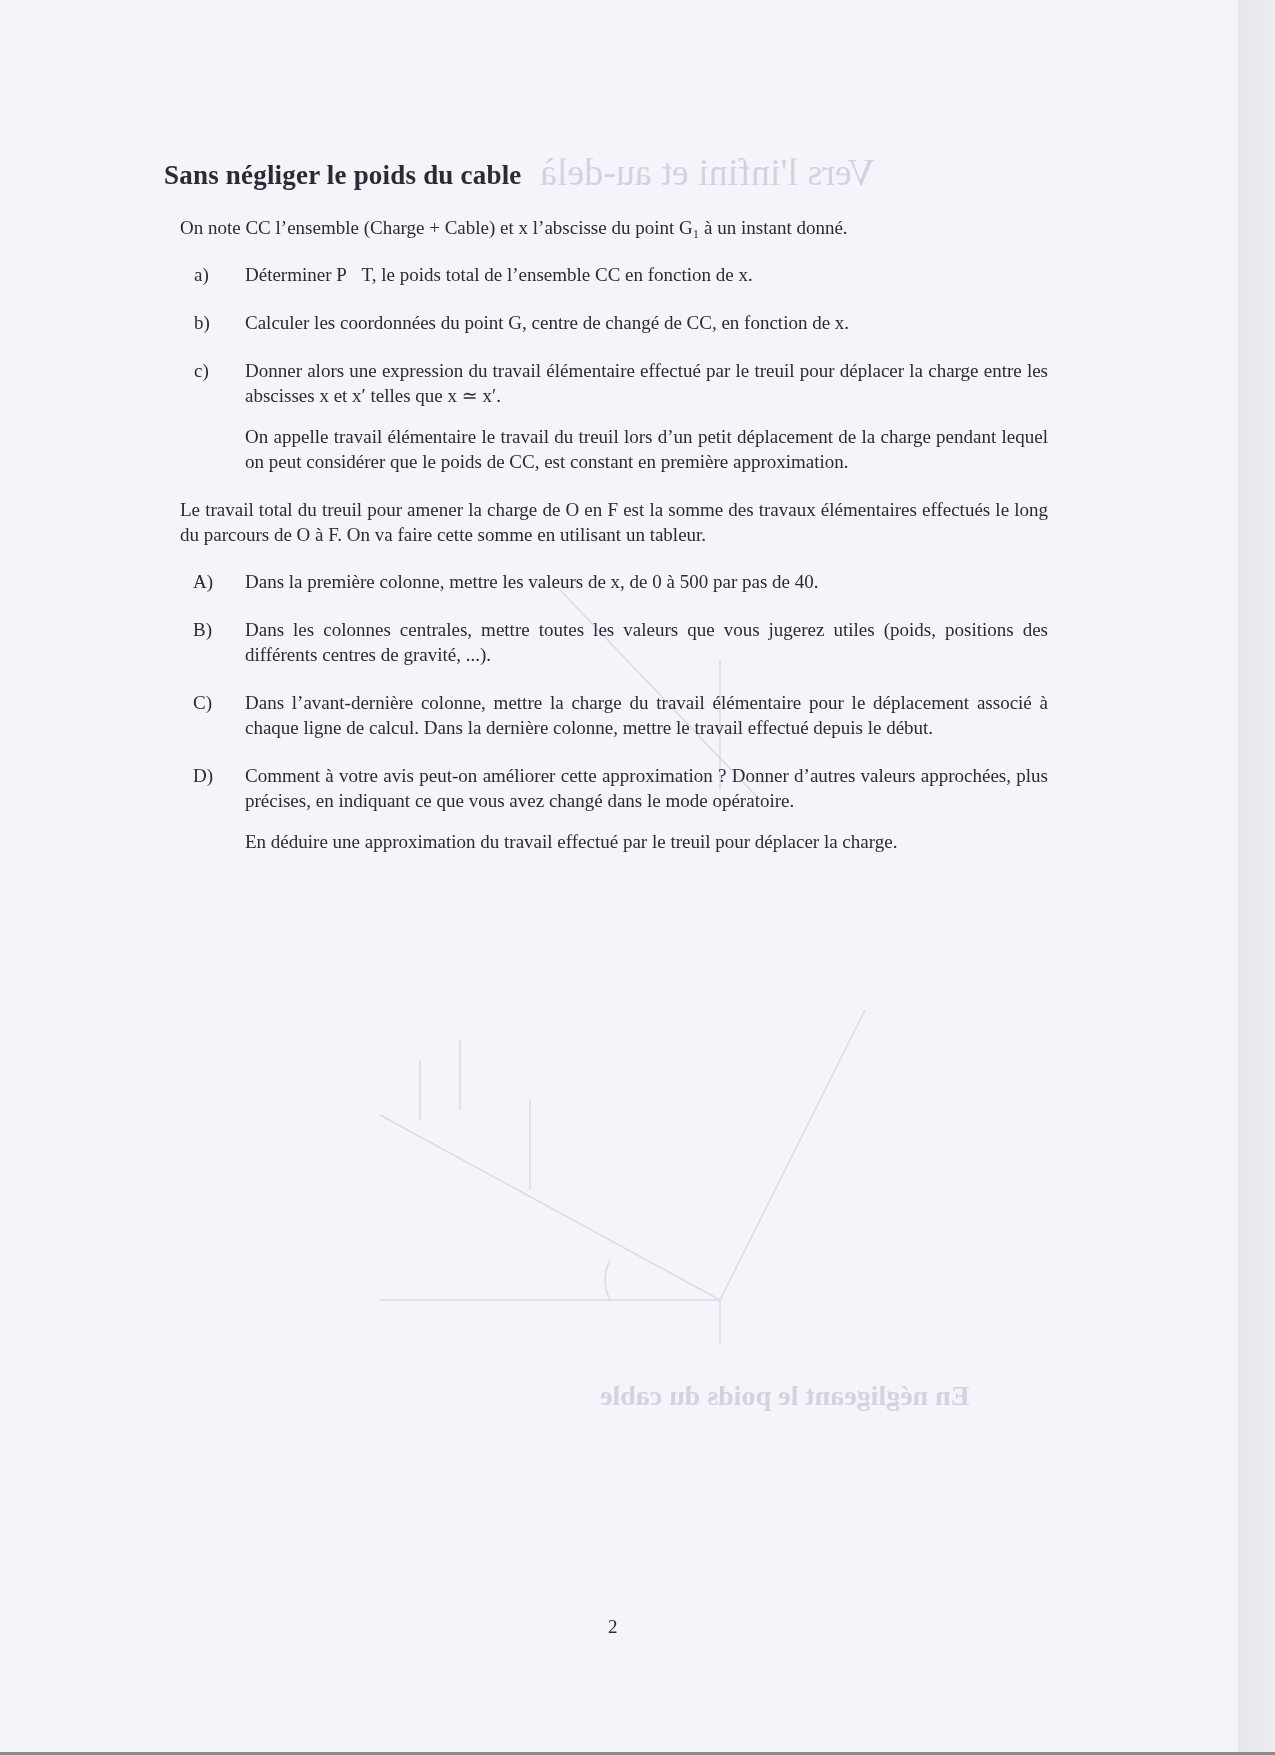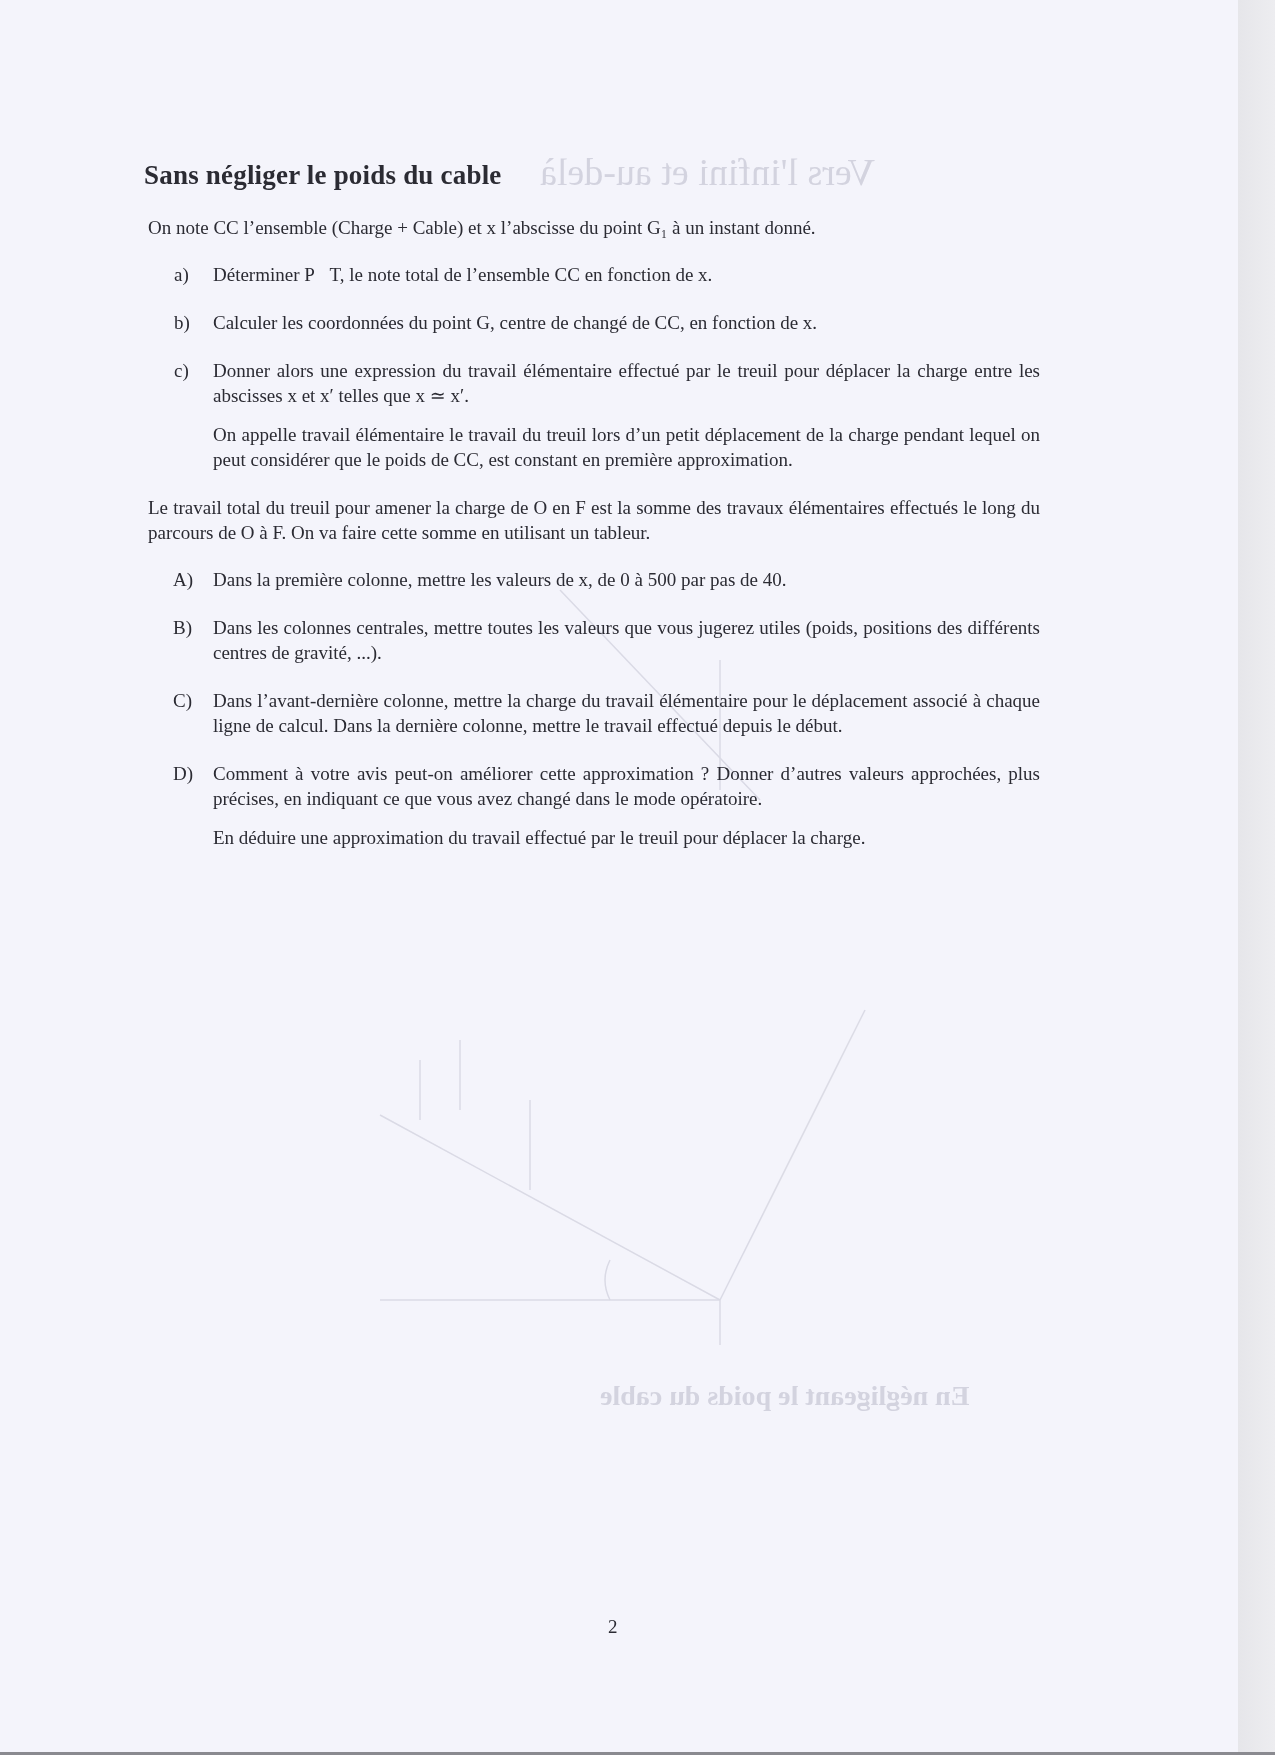--- a/index.html
+++ b/index.html
@@ -11,26 +11,26 @@
   }
   .page {
     position: absolute; left: 0; top: 0; width: 1238px; height: 1752px;
     background: #f4f4fb;
   }
   .edge {
     position: absolute; left: 1238px; top: 0; width: 37px; height: 1755px;
     background: linear-gradient(to right, #e6e6ea, #ededf0);
   }
   .bottom-edge { position: absolute; left: 0; top: 1752px; width: 1275px; height: 3px; background: #8a8a90; }
-  .content { position: absolute; left: 144px; top: 160px; width: 900px; }
+  .content { position: absolute; left: 164px; top: 160px; width: 900px; }
   h2 {
     font-family: "Liberation Serif", "DejaVu Serif", serif;
     font-size: 27px; font-weight: bold; margin: 0 0 24px 0; letter-spacing: 0.2px;
   }
-  p { margin: 4px; font-family: "Liberation Serif", serif; font-size: 19px; line-height: 25px; text-align: justify; }
+  p { margin: 16px; font-family: "Liberation Serif", serif; font-size: 19px; line-height: 25px; text-align: justify; }
   .intro { margin-bottom: 22px; }
   .item { position: relative; padding-left: 65px; margin-bottom: 23px; }
   .item .lbl { position: absolute; left: 30px; top: 0; font-family: "Liberation Serif", serif; font-size: 19px; line-height: 25px; }
   .item.cap .lbl { left: 29px; }
   .item p + p { margin-top: 14px; }
   .item p.tight { margin-top: 0; }
   .mid { margin-bottom: 22px; }
   .pagenum { position: absolute; left: 608px; top: 1616px; font-family: "Liberation Serif", serif; font-size: 19px; }
   .ghost {
     position: absolute; color: #c9c9d6; font-family: "Liberation Serif", serif;
@@ -62,21 +62,21 @@
     </g>
   </svg>
 
   <div class="content">
     <h2>Sans négliger le poids du cable</h2>
 
     <p class="intro">On note CC l’ensemble (Charge + Cable) et x l’abscisse du point G₁ à un instant donné.</p>
 
     <div class="item">
       <span class="lbl">a)</span>
-      <p>Déterminer P⃗T, le note total de l’ensemble CC en fonction de x.</p>
+      <p>Déterminer P⃗T, le poids total de l’ensemble CC en fonction de x.</p>
     </div>
     <div class="item">
       <span class="lbl">b)</span>
       <p>Calculer les coordonnées du point G, centre de changé de CC, en fonction de x.</p>
     </div>
     <div class="item">
       <span class="lbl">c)</span>
       <p>Donner alors une expression du travail élémentaire effectué par le treuil pour déplacer la charge entre les abscisses x et x′ telles que x ≃ x′.</p>
       <p>On appelle travail élémentaire le travail du treuil lors d’un petit déplacement de la charge pendant lequel on peut considérer que le poids de CC, est constant en première approximation.</p>
     </div>

